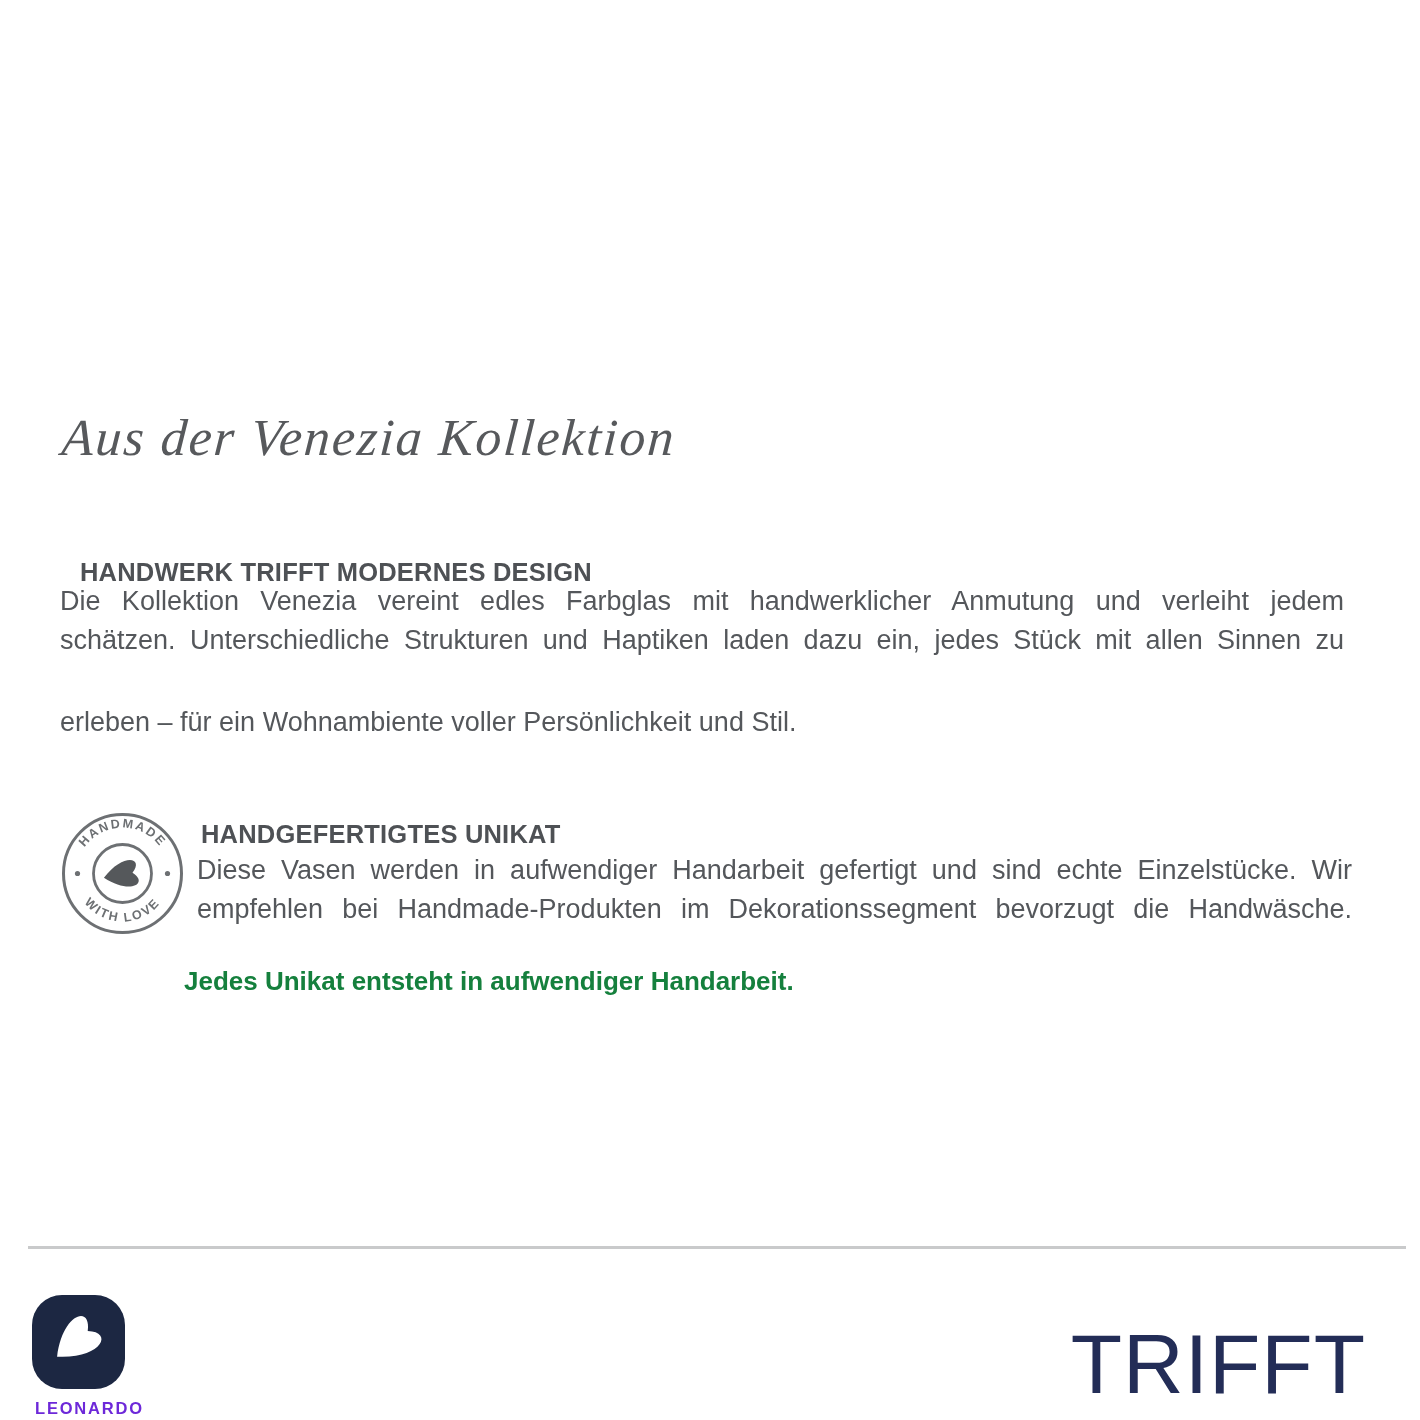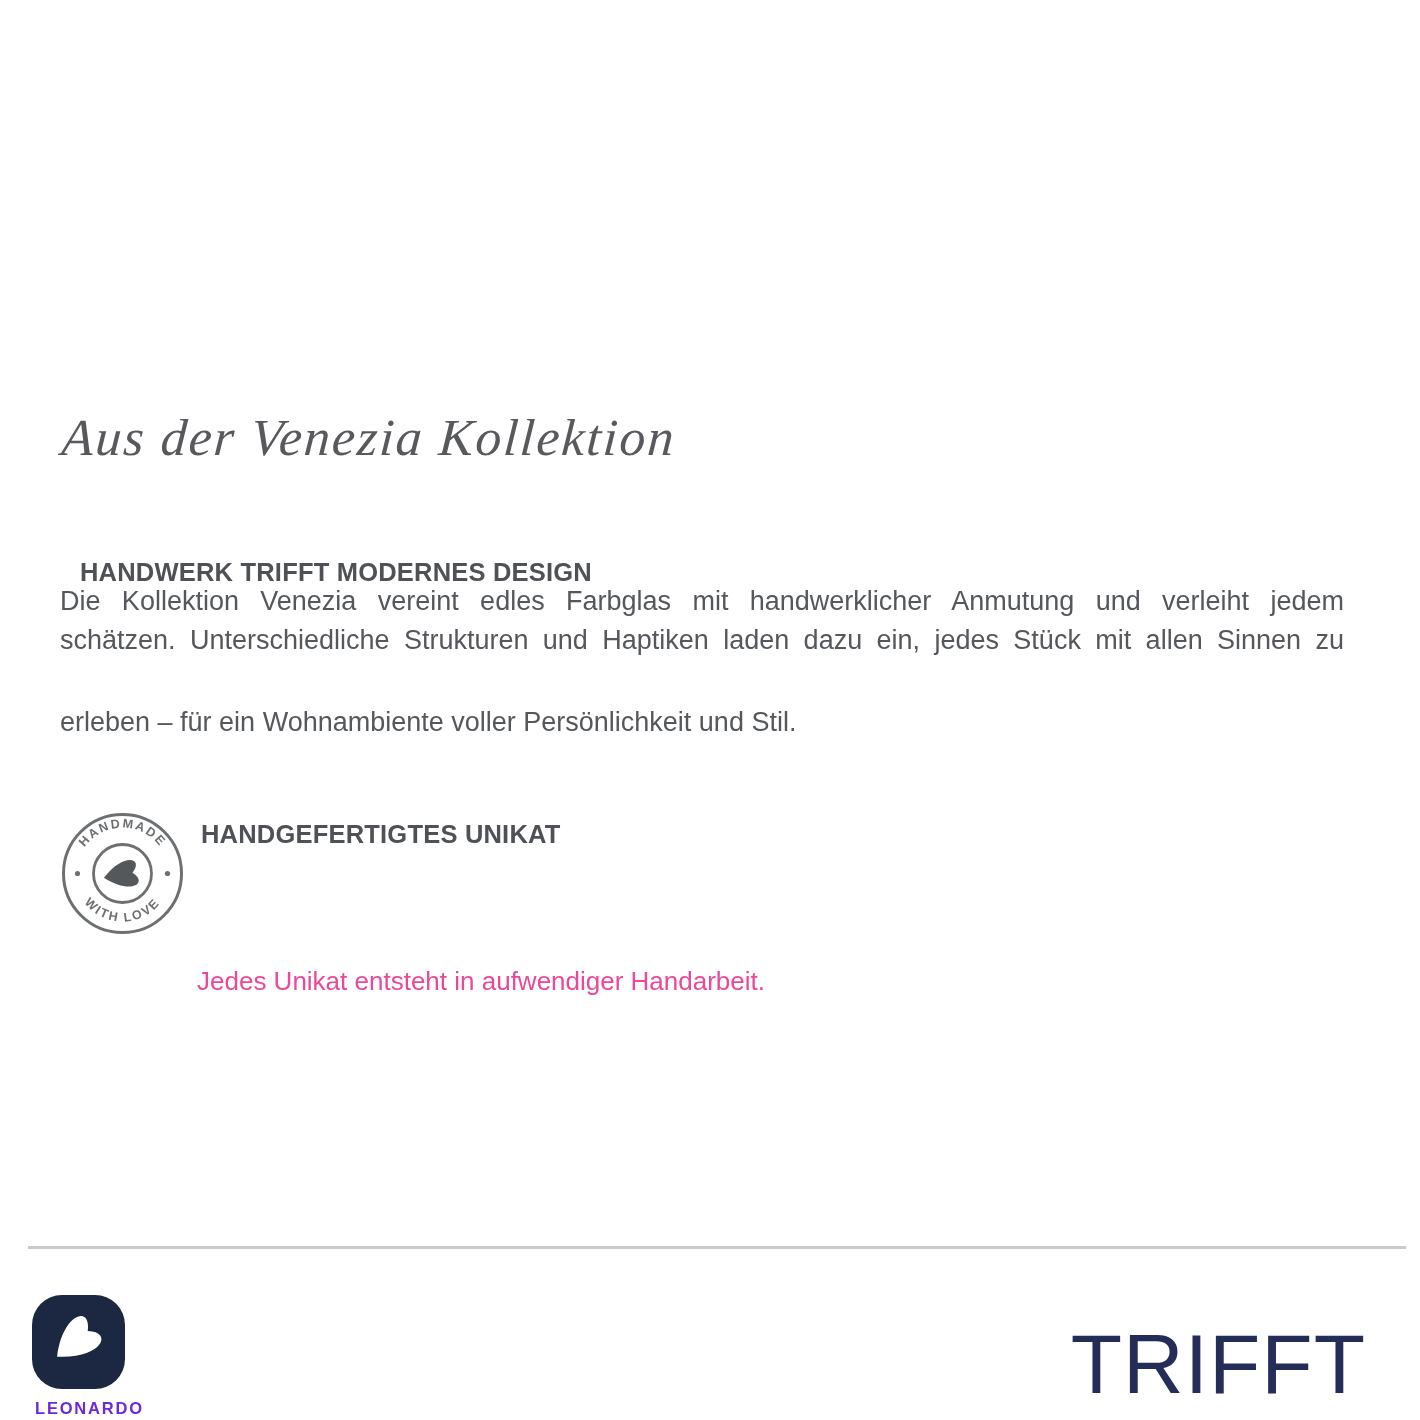--- a/index.html
+++ b/index.html
@@ -30,22 +30,22 @@
   .s2-heading{
     position:absolute;left:197px;top:816px;margin:4px;
     font-size:25.5px;font-weight:bold;color:#4e5155;letter-spacing:.2px;white-space:nowrap;
   }
   .s2-para{
     position:absolute;left:197px;top:851px;width:1155px;
     font-size:27px;line-height:39px;color:#54575b;
   }
   
   .note{
-    position:absolute;left:197px;top:966px;margin:0;
-    font-size:26px;font-weight:normal;color:#ec4899;white-space:nowrap;
+    position:absolute;left:184px;top:966px;margin:0;
+    font-size:26px;font-weight:bold;color:#15803d;white-space:nowrap;
   }
   
   .divider{
     position:absolute;left:28px;top:1246px;width:1378px;height:3px;
     background:#c9cacb;border:none;margin:0;
   }
   .squircle{
     position:absolute;left:32px;top:1295px;width:93px;height:94px;
     background:#1c2742;border-radius:30px;
   }
@@ -89,20 +89,24 @@
       <circle cx="17.5" cy="62.5" r="2.6" fill="#6d7073"></circle>
       <circle cx="107.5" cy="62.5" r="2.6" fill="#6d7073"></circle>
       <g transform="translate(62.5,63.5) rotate(80) scale(1.45)">
         <path d="M0 13 C-15 -3 -9 -17 0 -7 C9 -17 15 -3 0 13 Z" fill="#55585b"></path>
       </g>
     </svg>
   </div>
 
   <h2 class="s2-heading">HANDGEFERTIGTES UNIKAT</h2>
 
+  <div class="s2-para">
+    <div class="jline">Diese Vasen werden in aufwendiger Handarbeit gefertigt und sind echte Einzelstücke. Wir</div>
+    <div class="jline">empfehlen bei Handmade-Produkten im Dekorationssegment bevorzugt die Handwäsche.</div>
+  </div>
 
   <p class="note">Jedes Unikat entsteht in aufwendiger Handarbeit.</p>
 
   <hr class="divider">
 
   <div class="squircle">
     <svg viewBox="0 0 93 94" width="93" height="94" aria-hidden="true">
       <g transform="translate(45,45) rotate(50) scale(2.0)">
         <path d="M0 13 C-15 -3 -9 -17 0 -7 C9 -17 15 -3 0 13 Z" fill="#ffffff"></path>
       </g>

